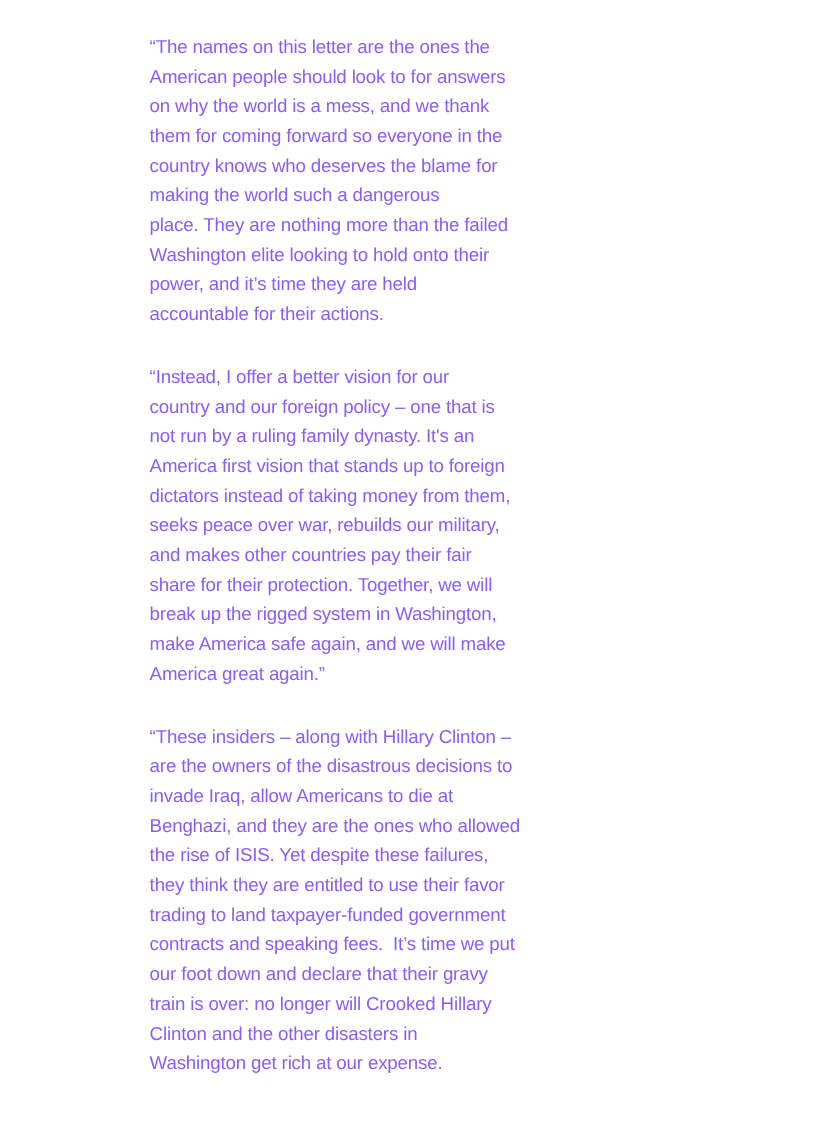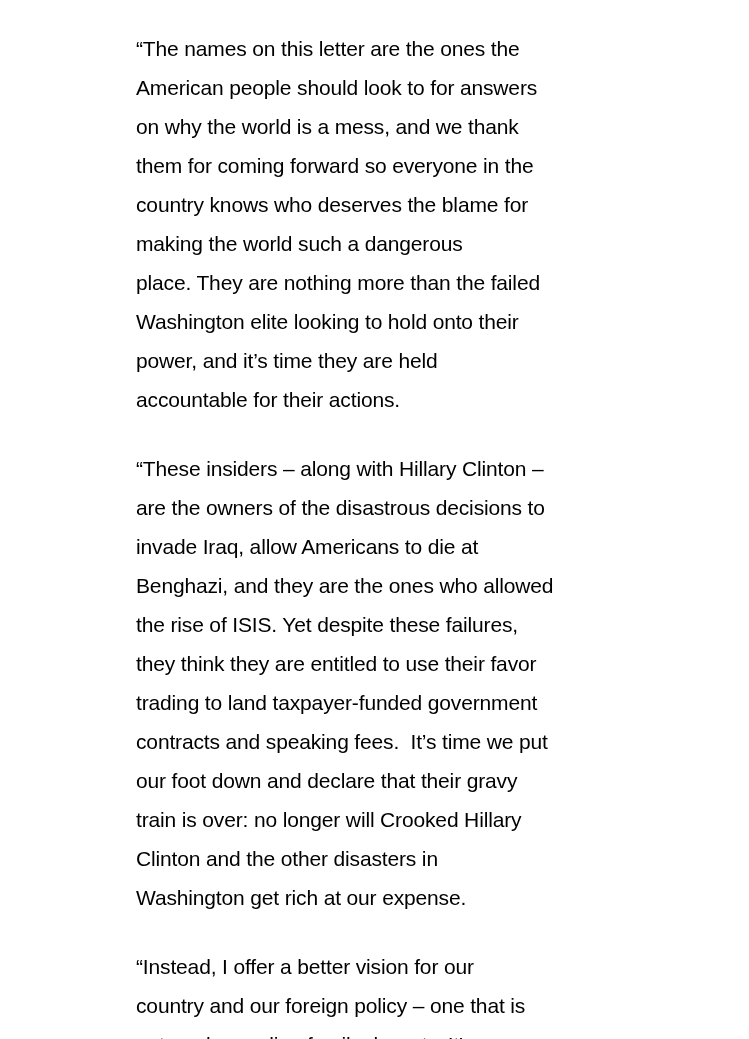--- a/index.html
+++ b/index.html
@@ -16,24 +16,24 @@
     font-family: "Liberation Sans", sans-serif;
   }
   .text-block {
     position: absolute;
     left: 136px;
     top: 29px;
     width: 495px;
   }
   .text-block p {
     margin: 0 0 30px 0;
-    font-size: 21px;
-    line-height: 39px;
+    font-size: 17px;
+    line-height: 27px;
     letter-spacing: -0.15px;
-    color: #000000;
+    color: #8b5cf6;
     white-space: pre;
     font-family: "Liberation Sans", sans-serif;
   }
   .text-block p:last-child {
     margin-bottom: 0;
   }
 </style>
 </head>
 <body>
 
@@ -42,37 +42,37 @@
     <p>“The names on this letter are the ones the
 American people should look to for answers
 on why the world is a mess, and we thank
 them for coming forward so everyone in the
 country knows who deserves the blame for
 making the world such a dangerous
 place. They are nothing more than the failed
 Washington elite looking to hold onto their
 power, and it’s time they are held
 accountable for their actions.</p>
+    <p>“Instead, I offer a better vision for our
+country and our foreign policy – one that is
+not run by a ruling family dynasty. It's an
+America first vision that stands up to foreign
+dictators instead of taking money from them,
+seeks peace over war, rebuilds our military,
+and makes other countries pay their fair
+share for their protection. Together, we will
+break up the rigged system in Washington,
+make America safe again, and we will make
+America great again.”</p>
     <p>“These insiders – along with Hillary Clinton –
 are the owners of the disastrous decisions to
 invade Iraq, allow Americans to die at
 Benghazi, and they are the ones who allowed
 the rise of ISIS. Yet despite these failures,
 they think they are entitled to use their favor
 trading to land taxpayer-funded government
 contracts and speaking fees.  It’s time we put
 our foot down and declare that their gravy
 train is over: no longer will Crooked Hillary
 Clinton and the other disasters in
 Washington get rich at our expense.</p>
-    <p>“Instead, I offer a better vision for our
-country and our foreign policy – one that is
-not run by a ruling family dynasty. It's an
-America first vision that stands up to foreign
-dictators instead of taking money from them,
-seeks peace over war, rebuilds our military,
-and makes other countries pay their fair
-share for their protection. Together, we will
-break up the rigged system in Washington,
-make America safe again, and we will make
-America great again.”</p>
   </article>
 </div>
 
 </body></html>

